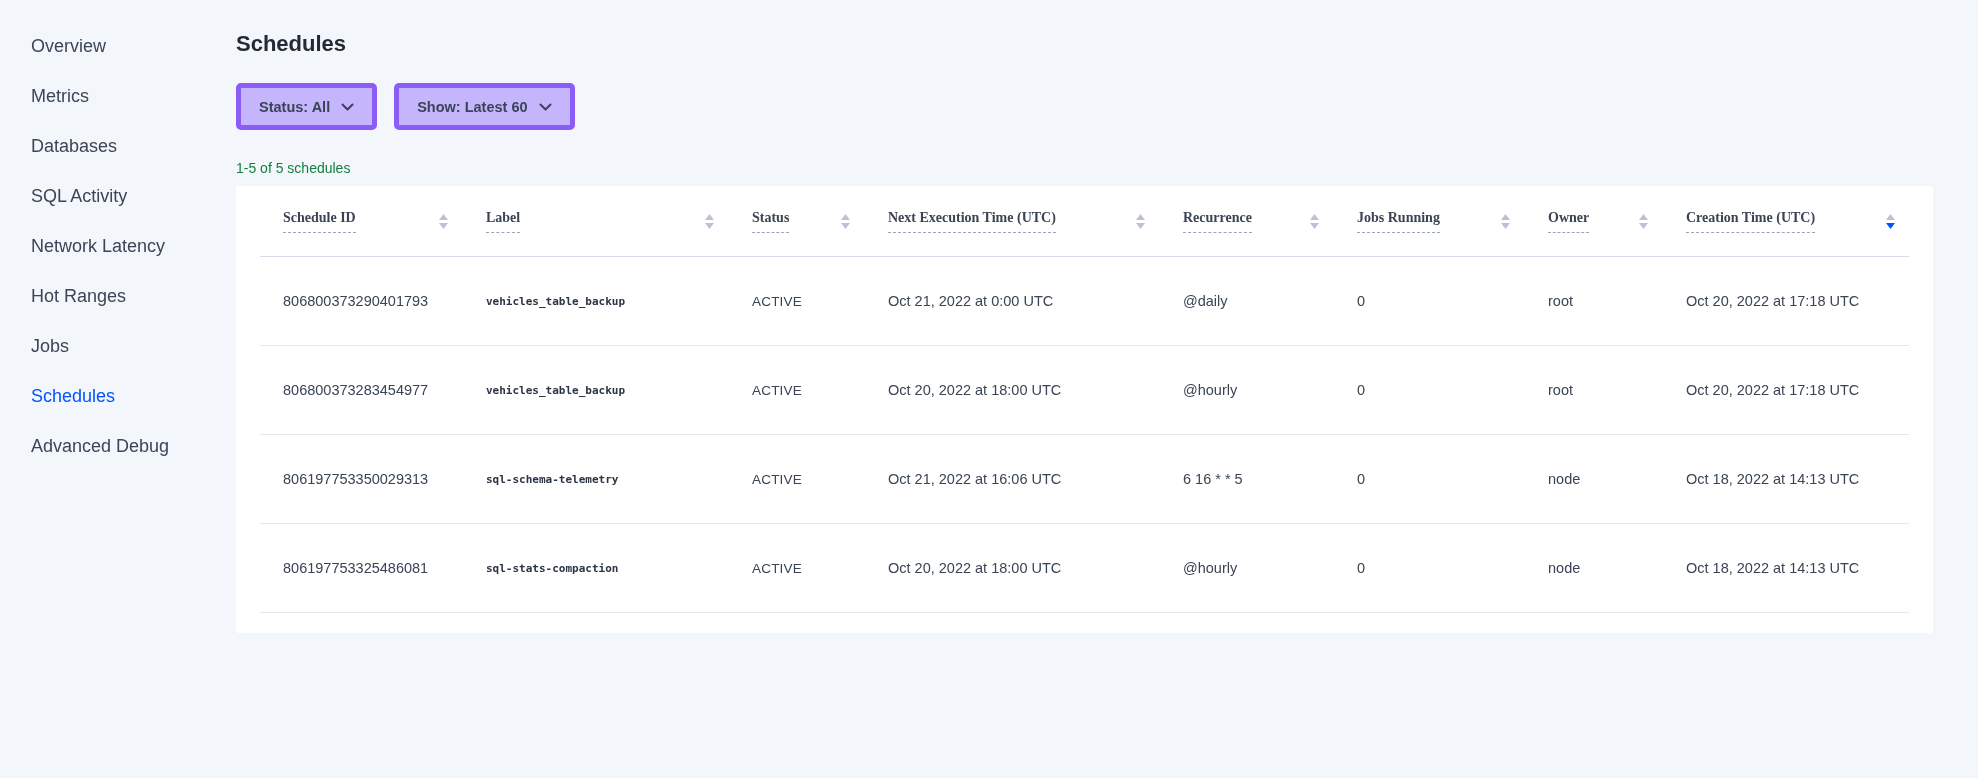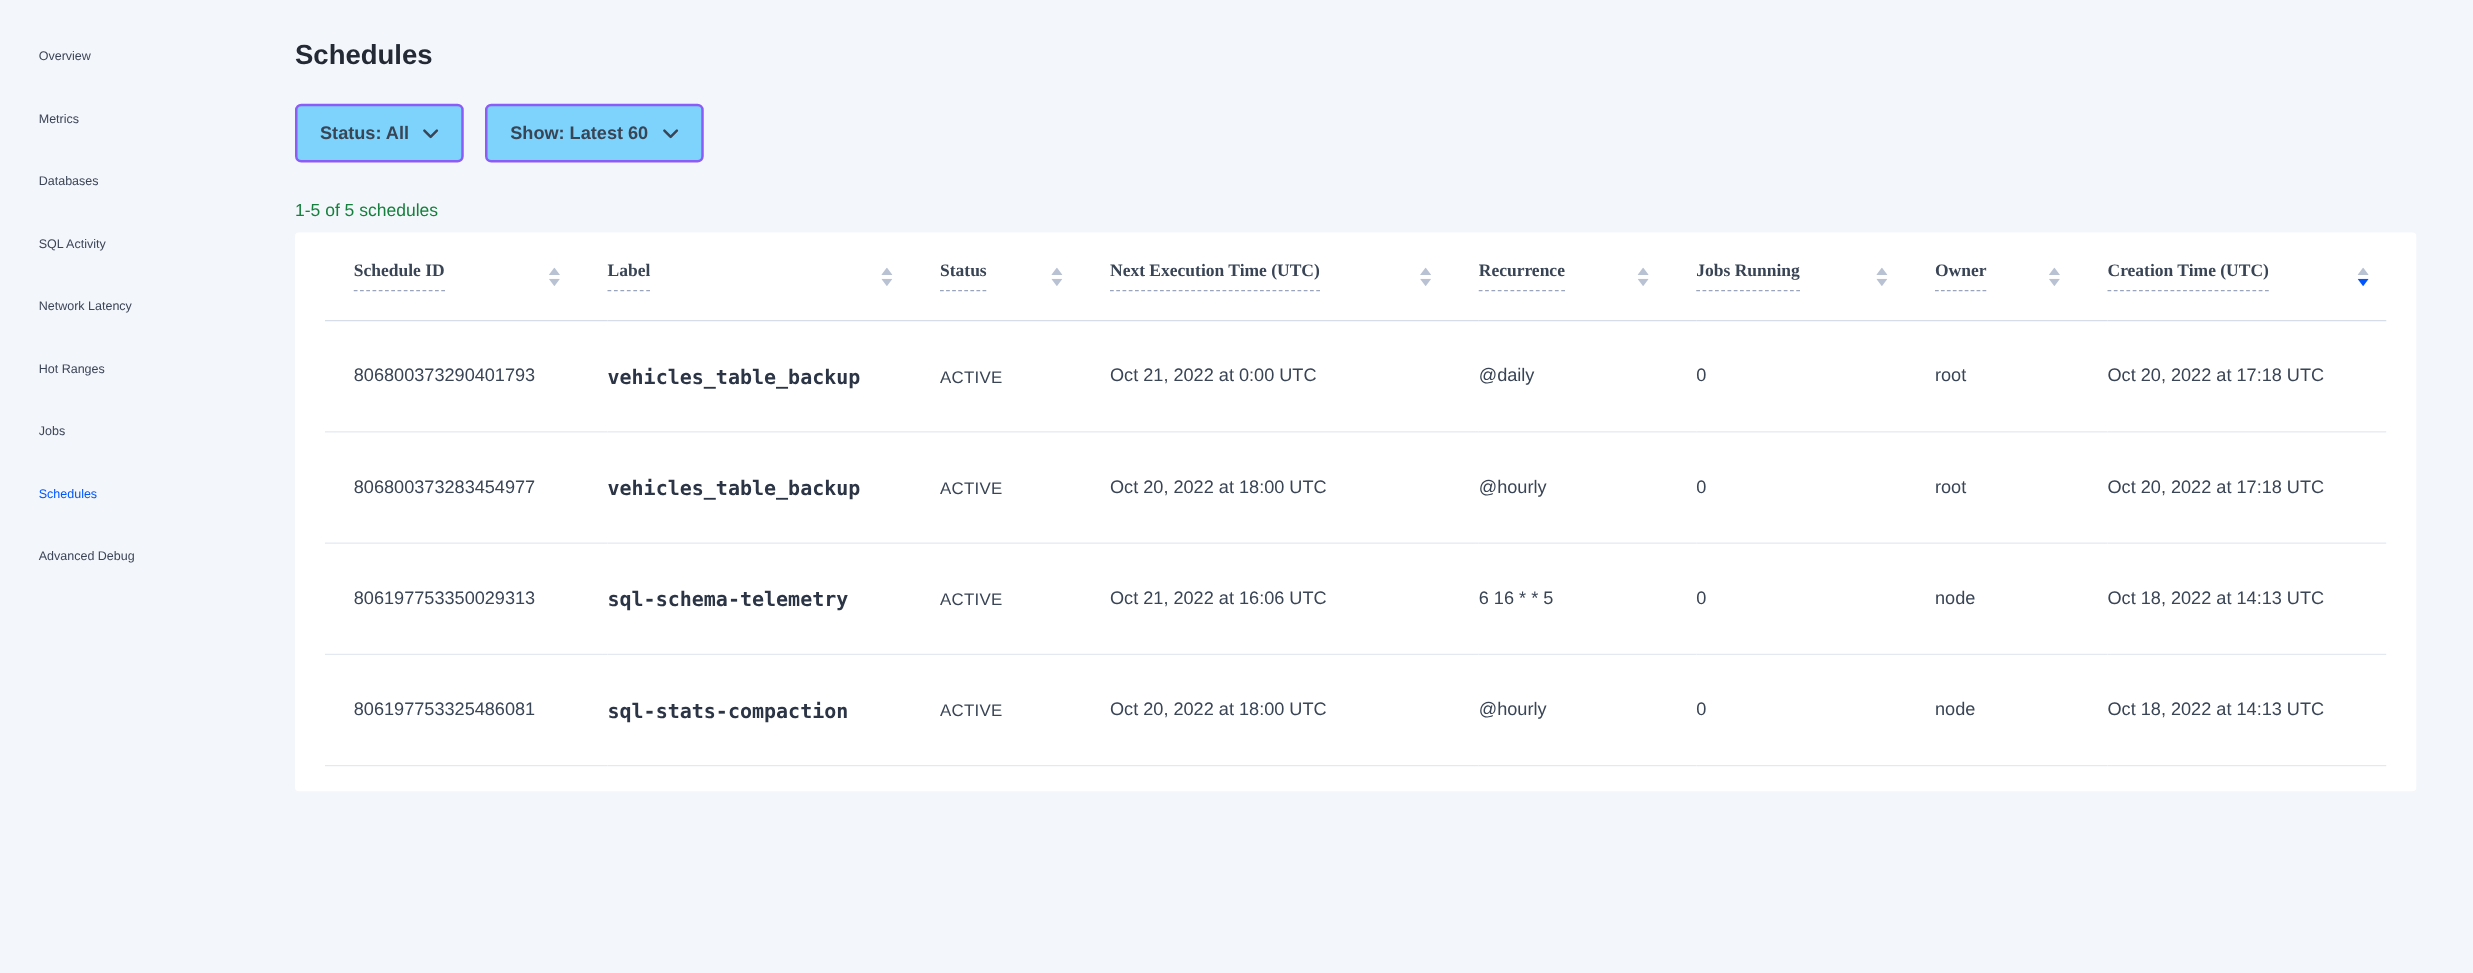--- a/index.html
+++ b/index.html
@@ -18,21 +18,21 @@
   .sidebar {
     width: 236px;
     flex-shrink: 0;
     box-sizing: border-box;
     padding: 21px 0 0 31px;
   }
   .nav-item {
     display: block;
     height: 50px;
     line-height: 50px;
-    font-size: 10px;
+    font-size: 18px;
     color: #3c4558;
     cursor: pointer;
     text-decoration: none;
     white-space: nowrap;
   }
   .nav-item.active { color: #0055ff; }
 
   
   .content {
     flex: 1;
@@ -49,22 +49,22 @@
   }
   .filters {
     margin-top: 26px;
     display: flex;
     gap: 17px;
   }
   .filter-btn {
     height: 47px;
     box-sizing: border-box;
     padding: 0 18px;
-    background: #7dd3fc;
-    border: 2px solid #8b5cf6;
+    background: #c4b5fd;
+    border: 5px solid #8b5cf6;
     border-radius: 5px;
     display: inline-flex;
     align-items: center;
     gap: 11px;
     font-family: "Liberation Sans", sans-serif;
     font-size: 14.5px;
     font-weight: 700;
     color: #394455;
     cursor: pointer;
   }
@@ -125,21 +125,21 @@
     padding: 0;
     font-size: 14.5px;
     color: #394455;
     white-space: nowrap;
     overflow: hidden;
   }
   tbody td:first-child { padding-left: 23px; }
   td.cell-label {
     font-family: "DejaVu Sans Mono", monospace;
     font-weight: 700;
-    font-size: 16px;
+    font-size: 11px;
     color: #2c3545;
   }
   td.cell-status { font-size: 13.5px; letter-spacing: 0.2px; }
   td.cell-schedule_id { cursor: pointer; }
 </style>
 </head>
 <body>
 
 <div class="app">
 

